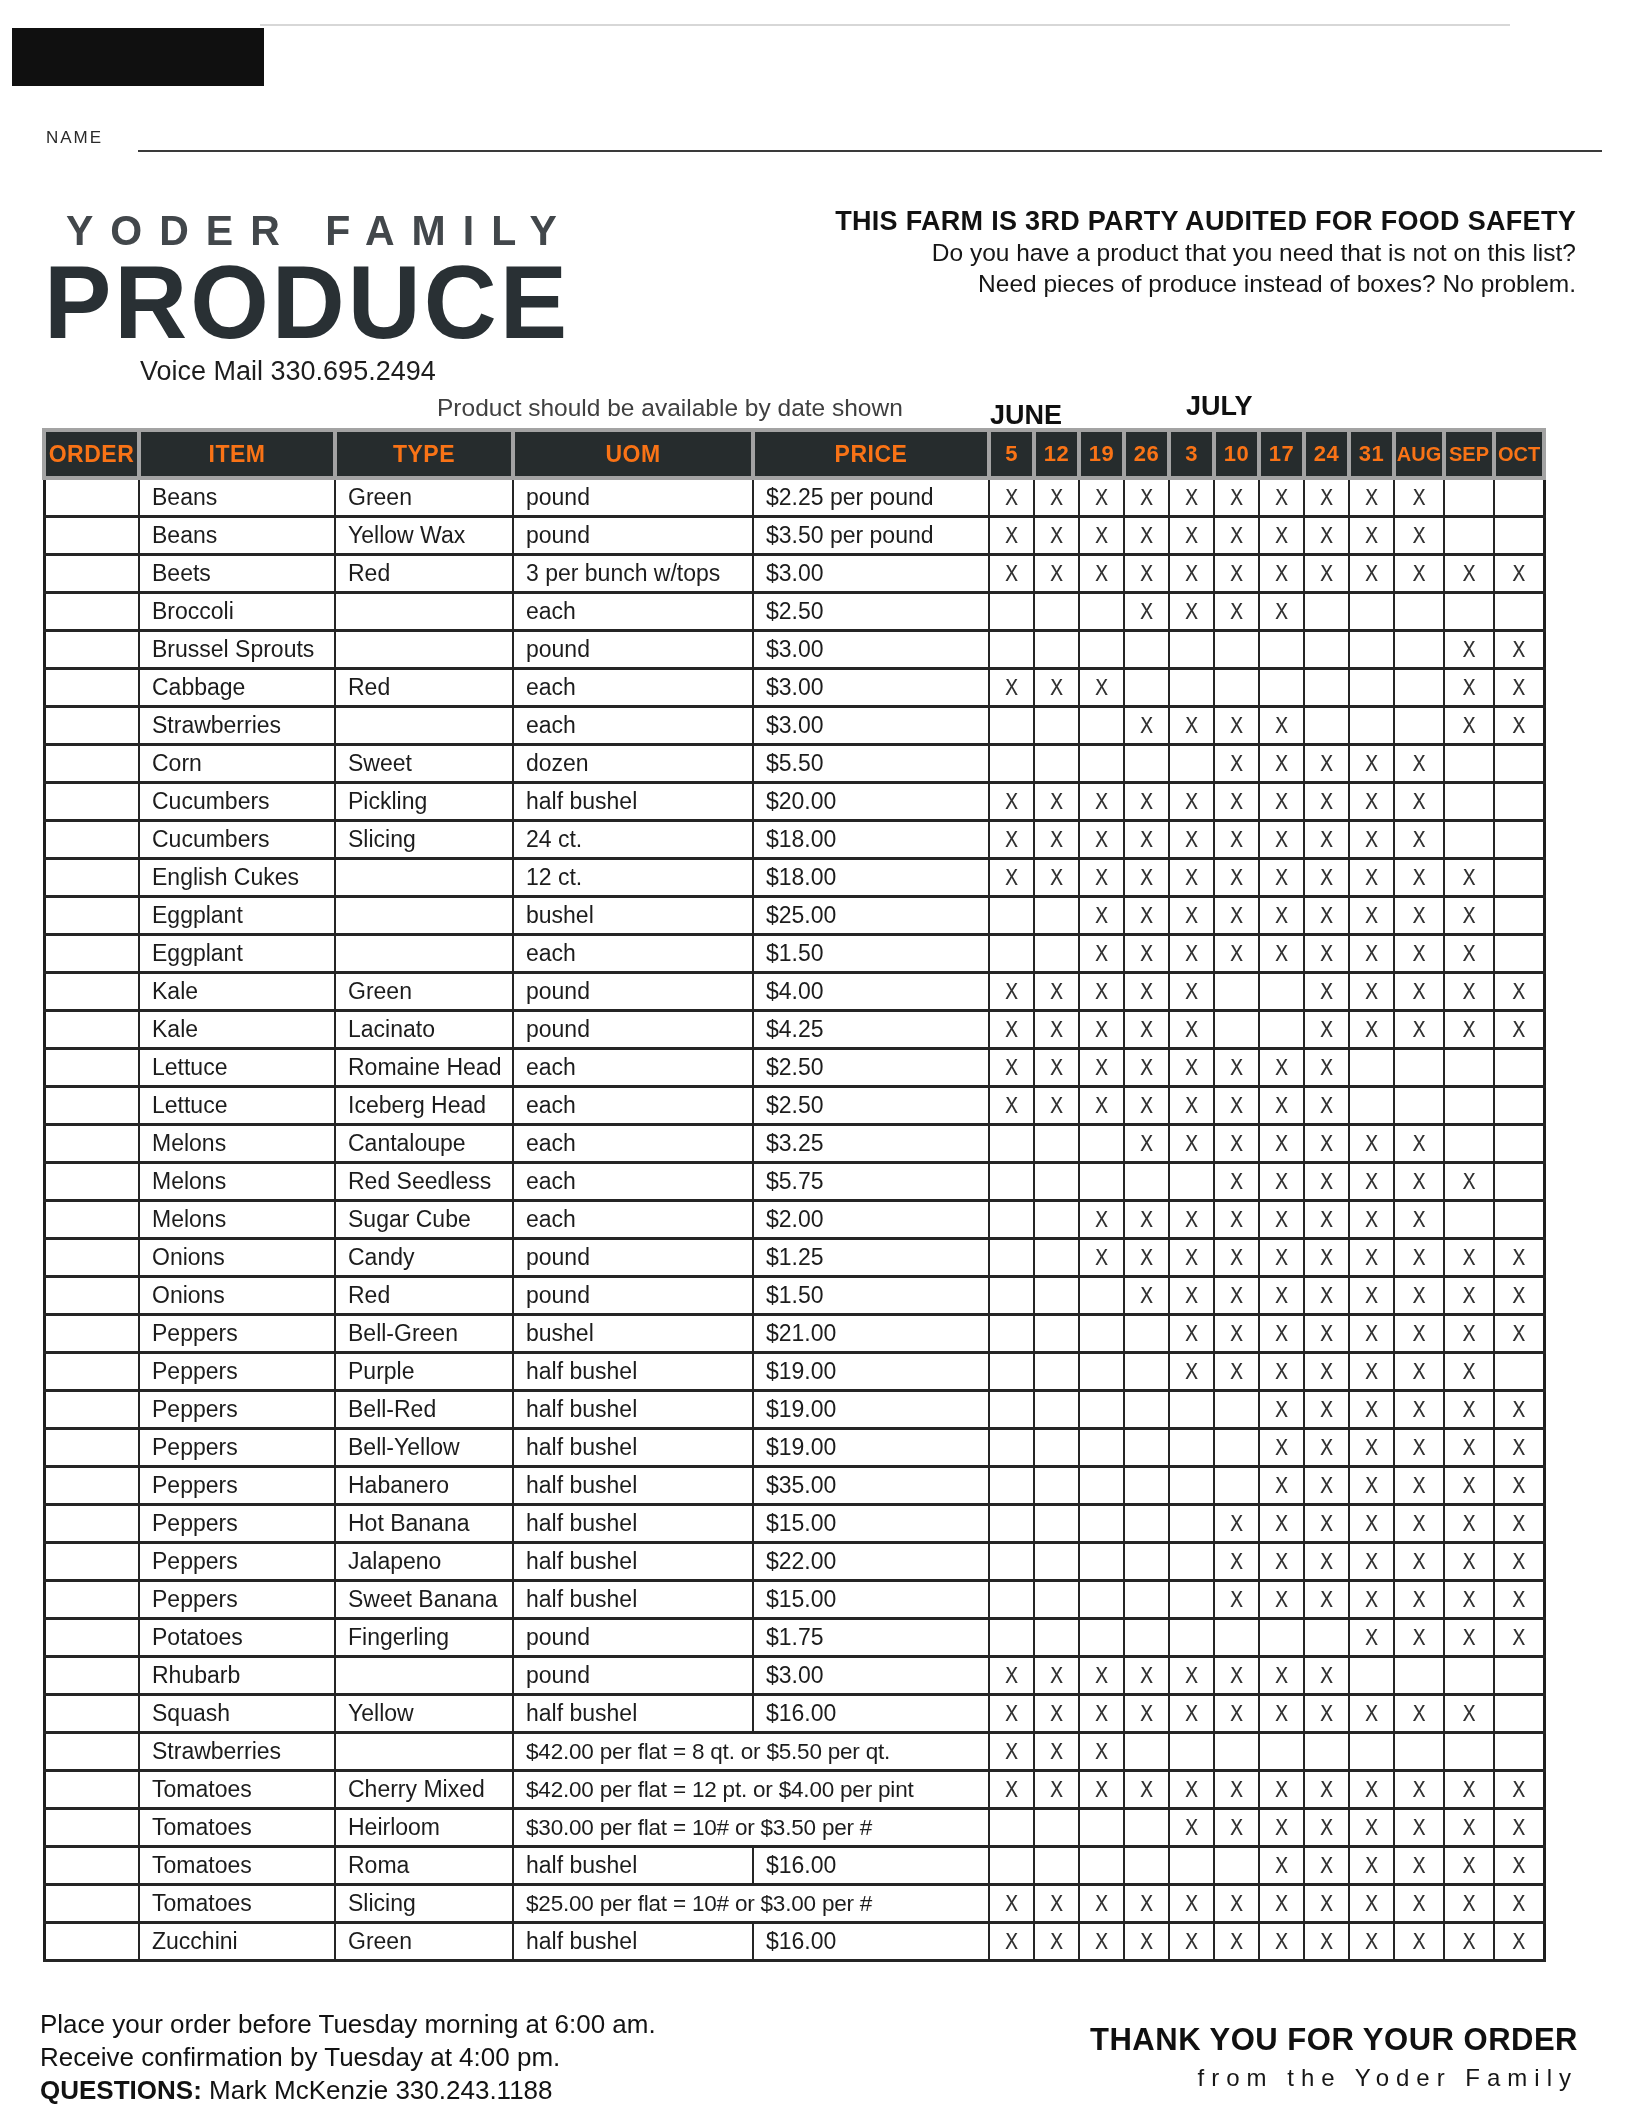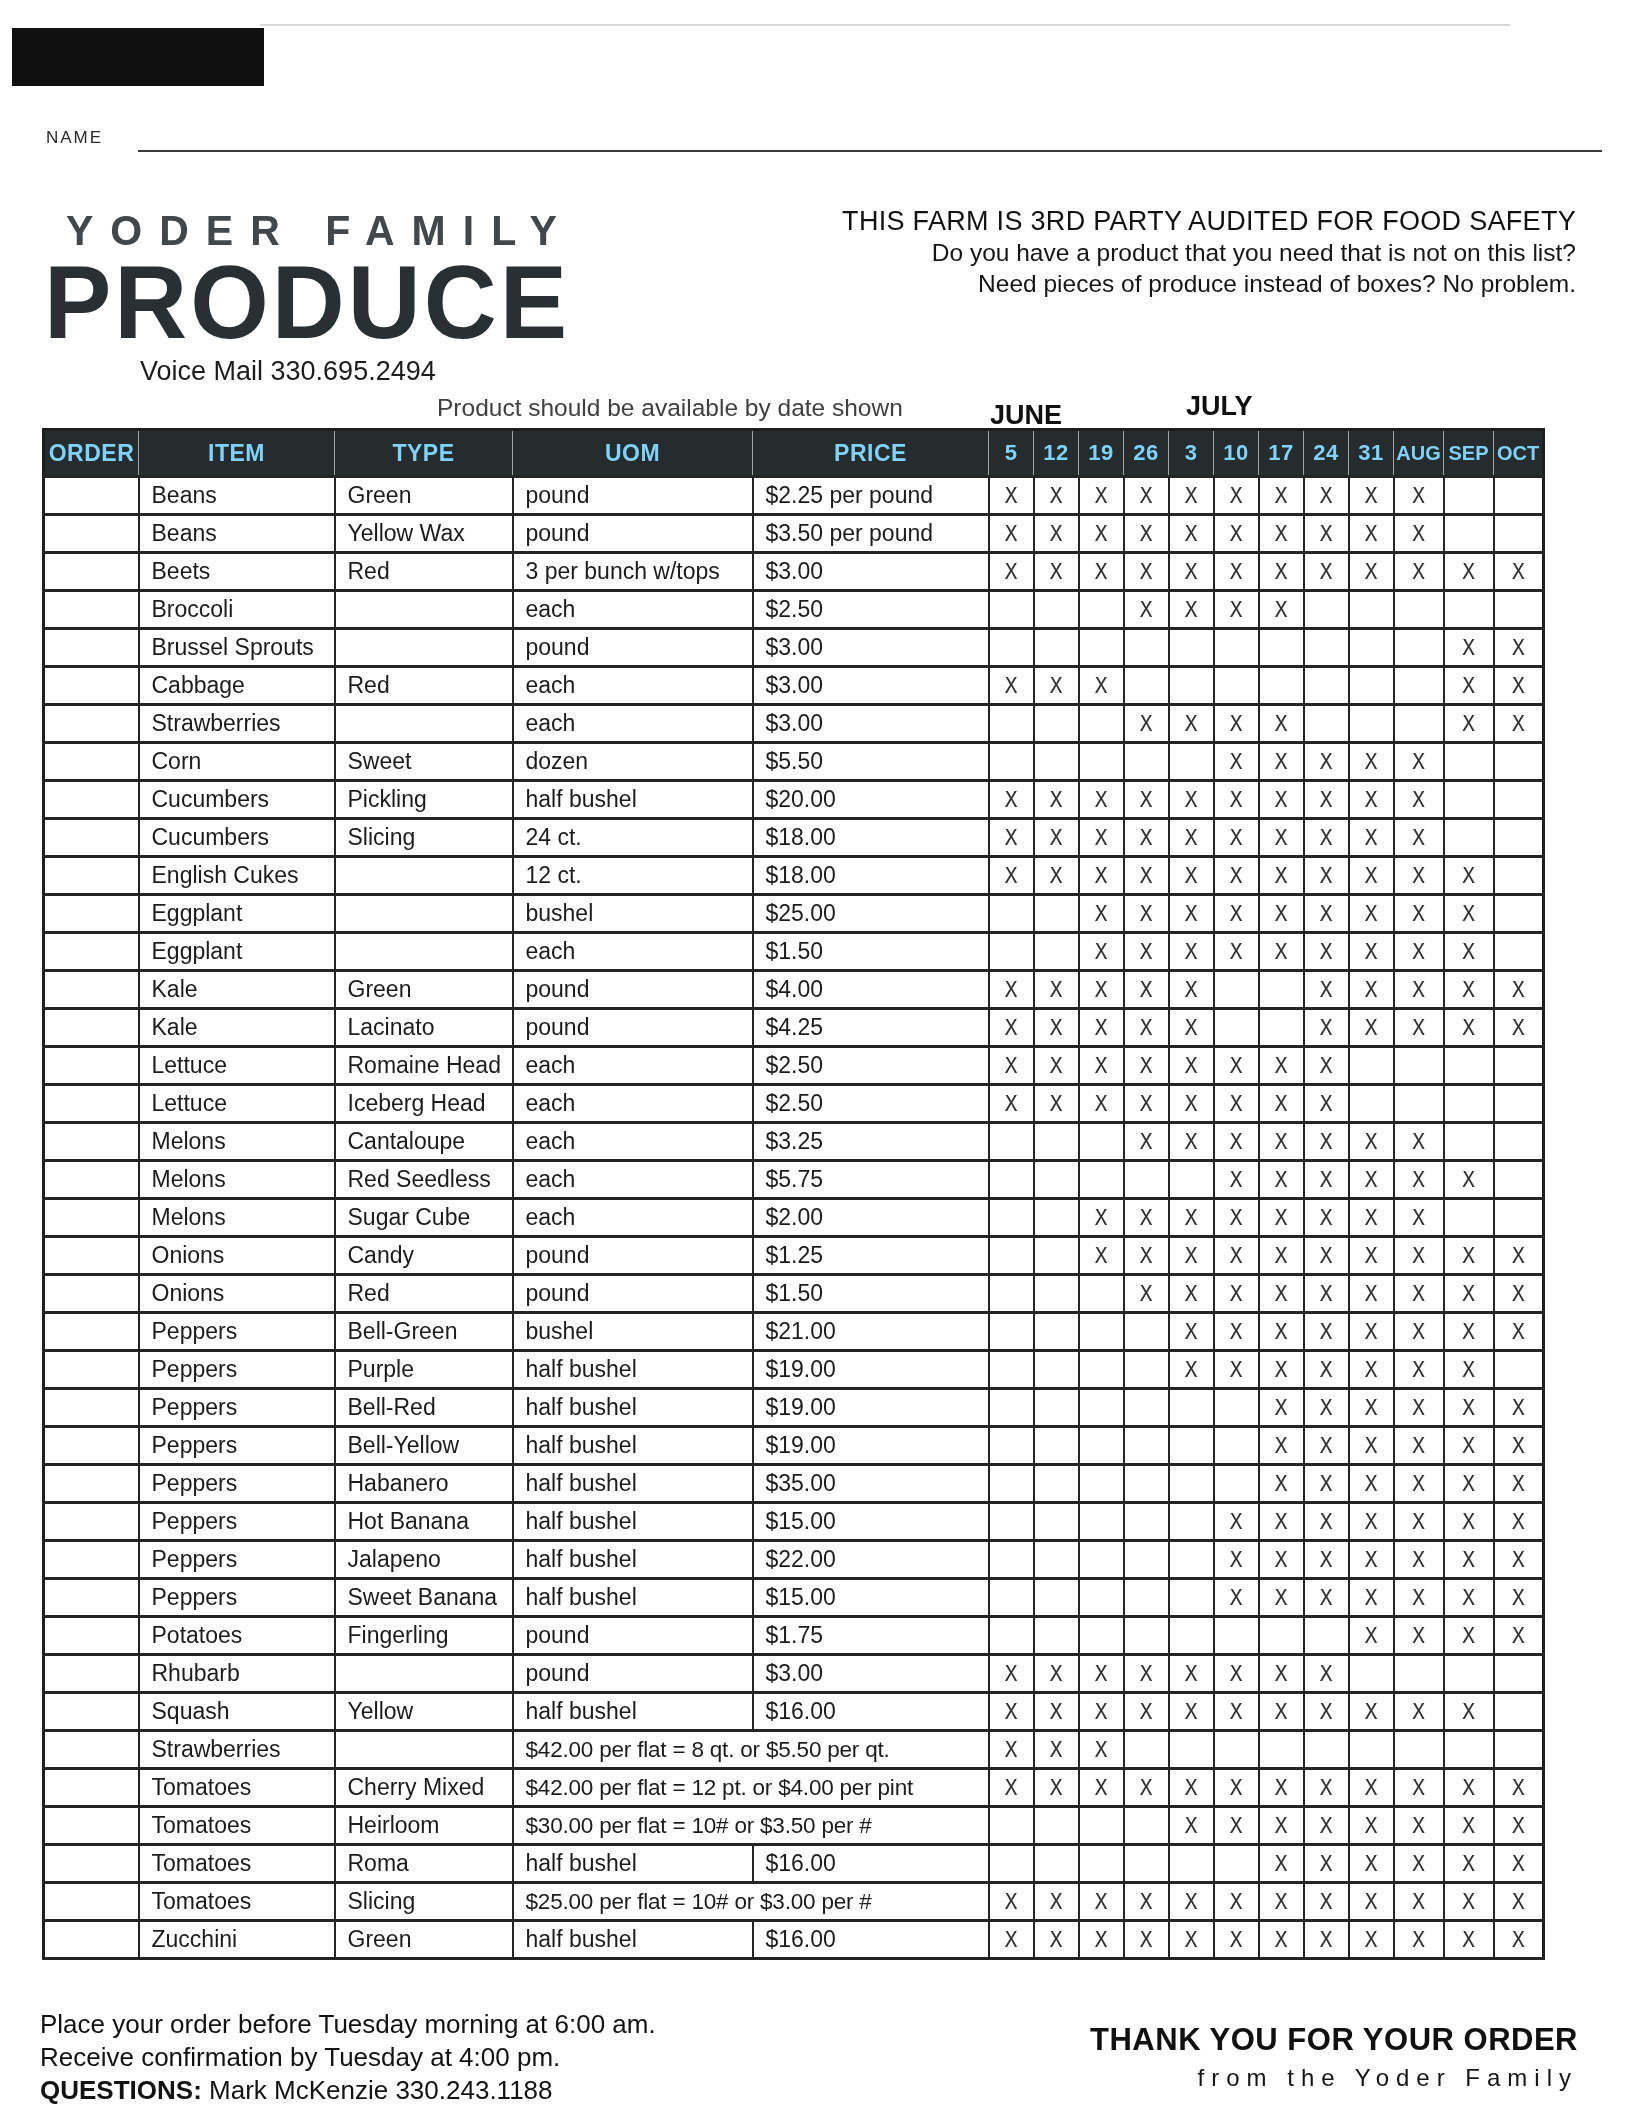--- a/index.html
+++ b/index.html
@@ -17,37 +17,37 @@
   .name-label { font-size:17px; letter-spacing:2px; color:#2a2a2a; }
   .name-line { position:absolute; left:92px; top:22px; width:1464px; border-bottom:2px solid #3a3a3a; }
 
   
   .logo-top { position:absolute; left:66px; top:206px; font-size:41px; font-weight:bold; letter-spacing:17px; color:#42474b; transform:scaleY(1.05); transform-origin:left top; }
   .logo-main { position:absolute; left:44px; top:244px; font-size:101px; font-weight:bold; letter-spacing:3px; color:#293034; transform:scaleY(1.02); transform-origin:left top; }
   .voicemail { position:absolute; left:140px; top:356px; font-size:27px; color:#1d1d1d; }
 
   
   .info-block { position:absolute; right:85px; top:206px; width:760px; text-align:right; }
-  .info-title { font-size:27px; font-weight:normal; color:#121212; letter-spacing:0.3px; }
+  .info-title { font-size:27px; font-weight:bold; color:#121212; letter-spacing:0.3px; }
   .info-line { font-size:24.5px; color:#161616; line-height:31px; }
   .info-line:first-of-type { margin-top:7px; }
 
   
   .avail-note { position:absolute; left:437px; top:394px; font-size:24.5px; color:#404040; }
   .month-june { position:absolute; left:990px; top:391px; font-size:27px; font-weight:bold; color:#101010;margin-top:9px; }
   .month-july { position:absolute; left:1186px; top:391px; font-size:27px; font-weight:bold; color:#101010; }
 
   
   table.order-table {
     position:absolute; left:42px; top:428px; width:1500px;
     border-collapse:collapse; table-layout:fixed;
   }
   table.order-table thead th {
-    background:#262c2d; color:#7dd3fc; font-size:23px; font-weight:bold;
-    height:44px; padding:0; border:1px solid #a3a3a3; text-align:center; letter-spacing:0.5px;
+    background:#262c2d; color:#f97316; font-size:23px; font-weight:bold;
+    height:44px; padding:0; border:4px solid #a3a3a3; text-align:center; letter-spacing:0.5px;
   }
   table.order-table thead th.mo { font-size:22px; }
   table.order-table thead th.mon3 { font-size:20px; letter-spacing:0; }
   table.order-table tbody td {
     border:2px solid #252525; border-top-width:3px; border-bottom-width:3px;
     height:35px; padding:0 4px 0 12px; font-size:23px; color:#1c1c1c;
     white-space:nowrap; overflow:hidden;
   }
   table.order-table { border:3px solid #1e1e1e; }
   table.order-table tbody td.mark { text-align:center; padding:0; font-family:"DejaVu Sans Mono", monospace; font-size:21px; color:#323232; transform:none; }

